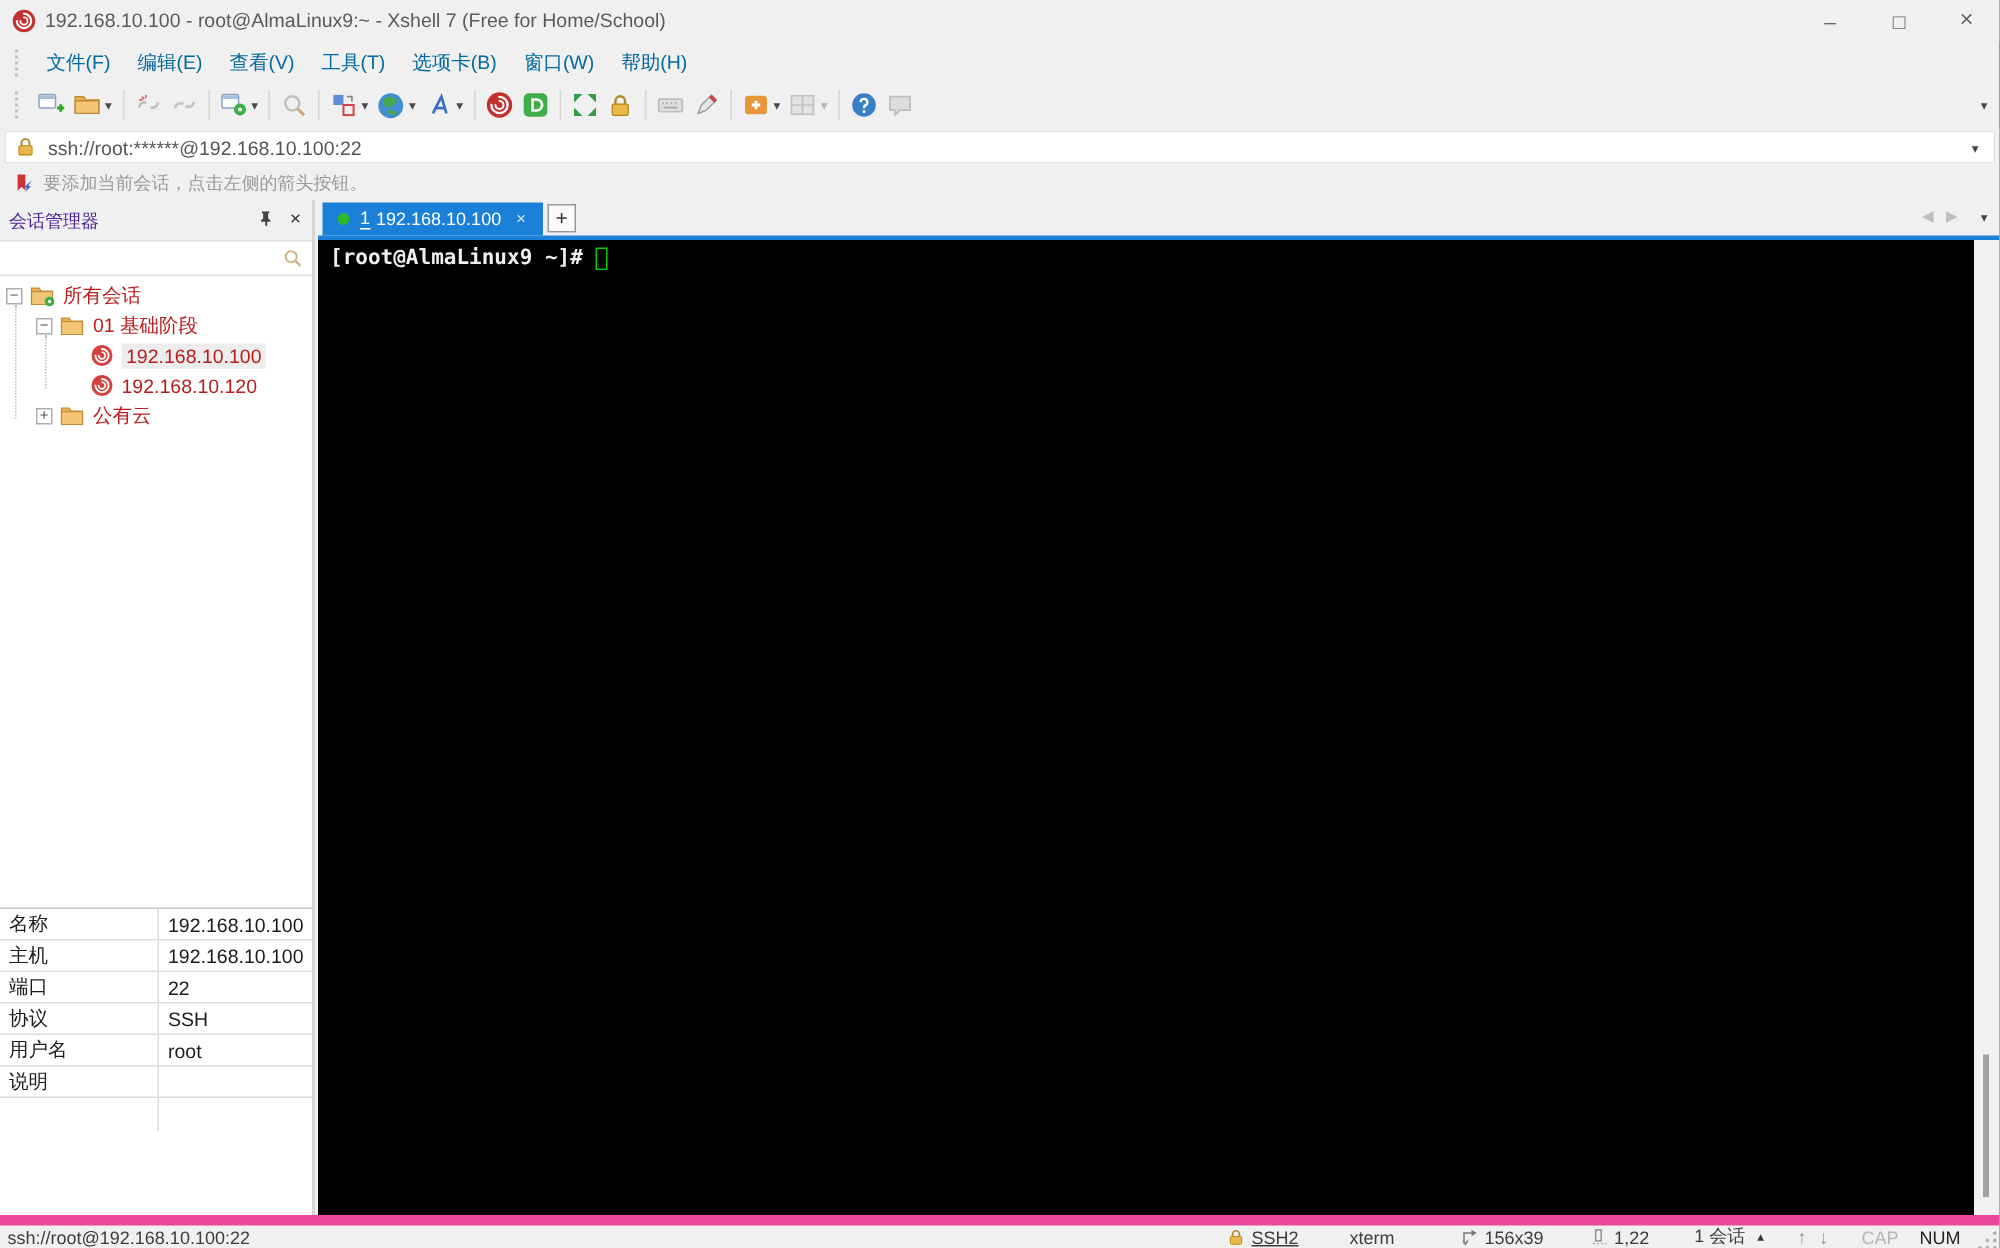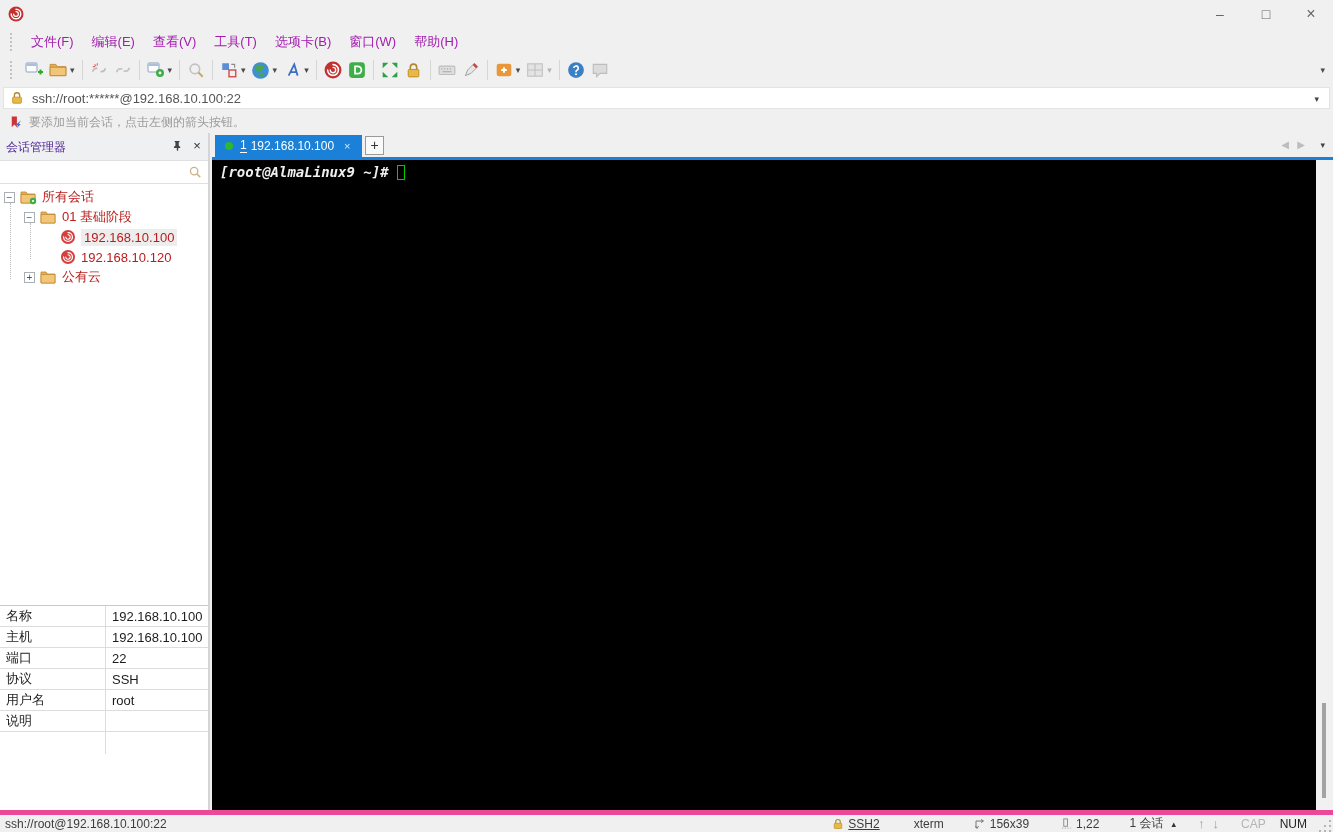--- a/index.html
+++ b/index.html
@@ -8,21 +8,21 @@
   .abs { position:absolute; }
 
   
   .titlebar { left:0; top:0; width:1333px; height:28px; background:#f0f0f0; }
   .titlebar .title { position:absolute; left:30px; top:6px; font-size:13px; color:#5a5a5a; white-space:nowrap; }
   .win-btn { position:absolute; top:0; width:44px; height:28px; text-align:center; line-height:28px; color:#666; font-size:14px; }
 
   
   .menubar { left:0; top:28px; width:1333px; height:27px; display:flex; align-items:center; padding-left:10px; }
   .drag-handle { width:4px; height:18px; border-left:2px dotted #c3c3c3; margin-right:8px; }
-  .menu-item { padding:4px 9px; font-size:13px; color:#a21caf; white-space:nowrap; }
+  .menu-item { padding:4px 9px; font-size:13px; color:#0369a1; white-space:nowrap; }
 
   
   .toolbar { left:0; top:55px; width:1333px; height:30px; display:flex; align-items:center; padding-left:10px; }
   .tbtn { width:24px; height:24px; display:flex; align-items:center; justify-content:center; }
   .tsep { width:1px; height:20px; background:#d6d6d6; margin:0 4px; }
   .caret { font-size:9px; color:#4a4a4a; margin:0 3px 0 0; line-height:24px; }
   .toolbar-overflow { position:absolute; right:8px; top:0; height:30px; line-height:30px; font-size:9px; color:#4a4a4a; }
 
   
   .addressbar { left:0; top:85px; width:1333px; height:26px; background:#f0f0f0; }
@@ -60,28 +60,28 @@
   .tab-active { position:absolute; left:3px; top:2px; width:147px; height:22px; background:#1a80d8; color:#fff; display:flex; align-items:center; }
   .tab-dot { width:8px; height:8px; border-radius:50%; background:#2eb82e; margin:0 7px 0 10px; flex:none; }
   .tab-num { font-size:12px; border-bottom:1px solid #fff; line-height:13px; }
   .tab-label { font-size:12px; margin-left:4px; white-space:nowrap; }
   .tab-close { margin-left:10px; font-size:11px; color:#d7e7f7; }
   .newtab-btn { position:absolute; left:153px; top:3px; width:19px; height:19px; background:#fafafa; border:1px solid #9a9a9a; text-align:center; line-height:17px; font-size:14px; color:#333; }
   .tab-nav { position:absolute; top:0; height:24px; line-height:24px; font-size:10px; color:#bdbdbd; }
   .tab-menu-caret { position:absolute; right:8px; top:0; height:24px; line-height:24px; font-size:9px; color:#444; }
 
   
-  .terminal { left:212px; top:160px; width:1104px; height:650px; background:#000;font-style:italic; }
+  .terminal { left:212px; top:160px; width:1104px; height:650px; background:#000; }
   .prompt-line { position:absolute; left:8px; top:4px; font-family:"DejaVu Sans Mono",monospace; font-size:14px; font-weight:bold; color:#efefef; white-space:pre; display:flex; align-items:center; }
   .cursor { display:inline-block; width:8px; height:15px; border:1px solid #00cc00; margin-left:8px; }
   .term-scrollbar { left:1316px; top:160px; width:17px; height:650px; background:#f1f1f1; }
   .term-thumb { position:absolute; left:6px; top:543px; width:4px; height:95px; background:#a3a3a3; }
 
   
-  .statusbar { left:0; top:810px; width:1333px; height:22px; background:#f0f0f0; border-top:5px solid #ec4899; display:flex; align-items:center; font-size:12px; color:#3c3c3c; }
+  .statusbar { left:0; top:810px; width:1333px; height:22px; background:#f0f0f0; border-top:7px solid #ec4899; display:flex; align-items:center; font-size:12px; color:#3c3c3c; }
   .sb-left { margin-left:5px; white-space:nowrap; }
   .sb-right { margin-left:auto; display:flex; align-items:center; }
   .sb-item { white-space:nowrap; }
   .grip { width:14px; height:14px; margin:6px 2px 0 10px;
           background:radial-gradient(circle at 3px 11px,#b5b5b5 1.2px,transparent 1.5px),
                      radial-gradient(circle at 8px 11px,#b5b5b5 1.2px,transparent 1.5px),
                      radial-gradient(circle at 8px 6px,#b5b5b5 1.2px,transparent 1.5px),
                      radial-gradient(circle at 13px 11px,#b5b5b5 1.2px,transparent 1.5px),
                      radial-gradient(circle at 13px 6px,#b5b5b5 1.2px,transparent 1.5px),
                      radial-gradient(circle at 13px 1px,#b5b5b5 1.2px,transparent 1.5px); }
@@ -93,20 +93,21 @@
 <div class="window">
 
   <div class="abs titlebar">
     <span class="abs" style="left:8px; top:6px;">
       <svg width="16" height="16" viewBox="0 0 16 16">
           <circle cx="8" cy="8" r="7.5" fill="#c3312f"></circle>
           <path d="M8 3.2a4.8 4.8 0 1 1-4.8 4.8" fill="none" stroke="#fff" stroke-width="1.4" stroke-linecap="round"></path>
           <path d="M8 5.6a2.4 2.4 0 1 1-2.4 2.4" fill="none" stroke="#fff" stroke-width="1.2" stroke-linecap="round"></path>
         </svg>
     </span>
+    <span class="title">192.168.10.100 - root@AlmaLinux9:~ - Xshell 7 (Free for Home/School)</span>
     <span class="win-btn" style="left:1198px;">–</span>
     <span class="win-btn" style="left:1244px;">□</span>
     <span class="win-btn" style="left:1289px; font-size:16px;">×</span>
   </div>
 
   <div class="abs menubar">
     <span class="drag-handle"></span>
     <span class="menu-item">文件(F)</span>
     <span class="menu-item">编辑(E)</span>
     <span class="menu-item">查看(V)</span>
@@ -431,21 +432,21 @@
   <div class="abs statusbar">
     <span class="sb-left">ssh://root@192.168.10.100:22</span>
     <span class="sb-right">
       <span style="margin-right:4px;">
         <svg width="12" height="12" viewBox="0 0 16 16">
             <rect x="3" y="7" width="10" height="7" rx="1" fill="#e8b84b" stroke="#b8860b" stroke-width="0.8"></rect>
             <path d="M5 7V5a3 3 0 0 1 6 0v2" fill="none" stroke="#b08830" stroke-width="1.5"></path>
           </svg>
       </span>
       <span class="sb-item" style="margin-right:34px;text-decoration:underline;">SSH2</span>
-      <span class="sb-item" style="margin-right:30px;">xterm</span>
+      <span class="sb-item" style="margin-right:44px;">xterm</span>
       <span style="margin-right:4px;">
         <svg width="12" height="12" viewBox="0 0 12 12">
             <path d="M2 10V3h7M7 1.5L9.5 3 7 4.5M1.5 8L3 10.5 4.5 8" fill="none" stroke="#777" stroke-width="1"></path>
           </svg>
       </span>
       <span class="sb-item" style="margin-right:32px;">156x39</span>
       <span style="margin-right:4px;">
         <svg width="11" height="11" viewBox="0 0 12 12">
             <rect x="3" y="1" width="4" height="8" fill="none" stroke="#888"></rect>
             <path d="M1 11h10" stroke="#aaa" stroke-dasharray="1.5 1.5"></path>

